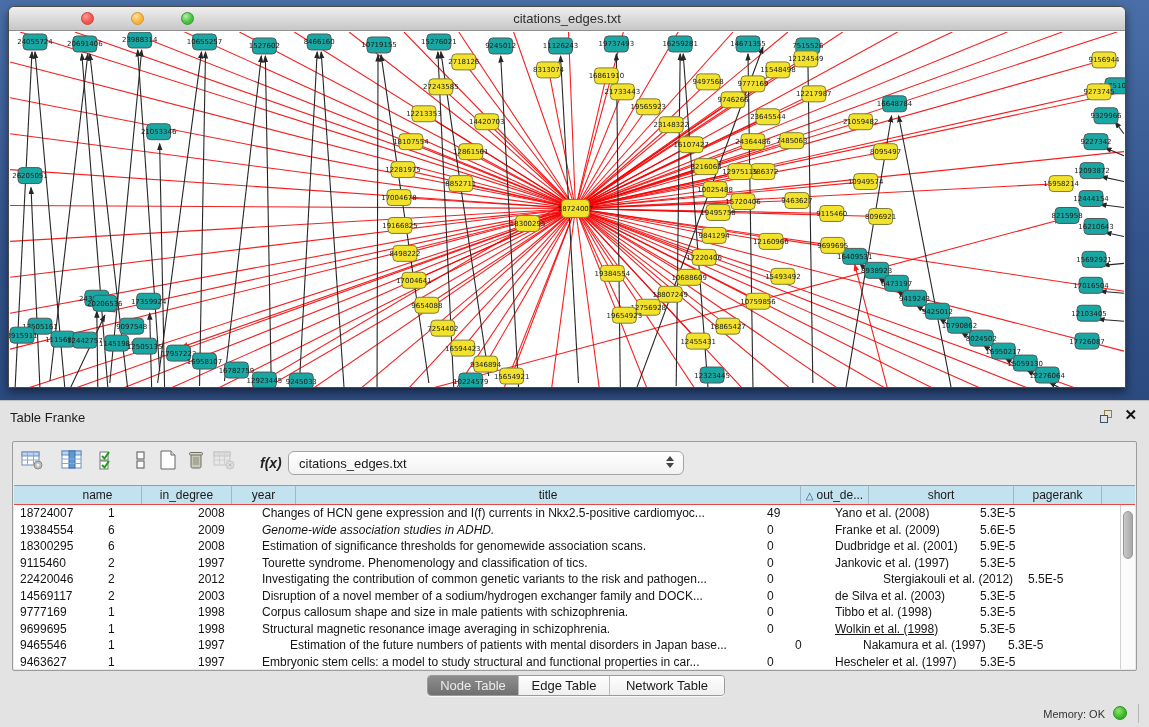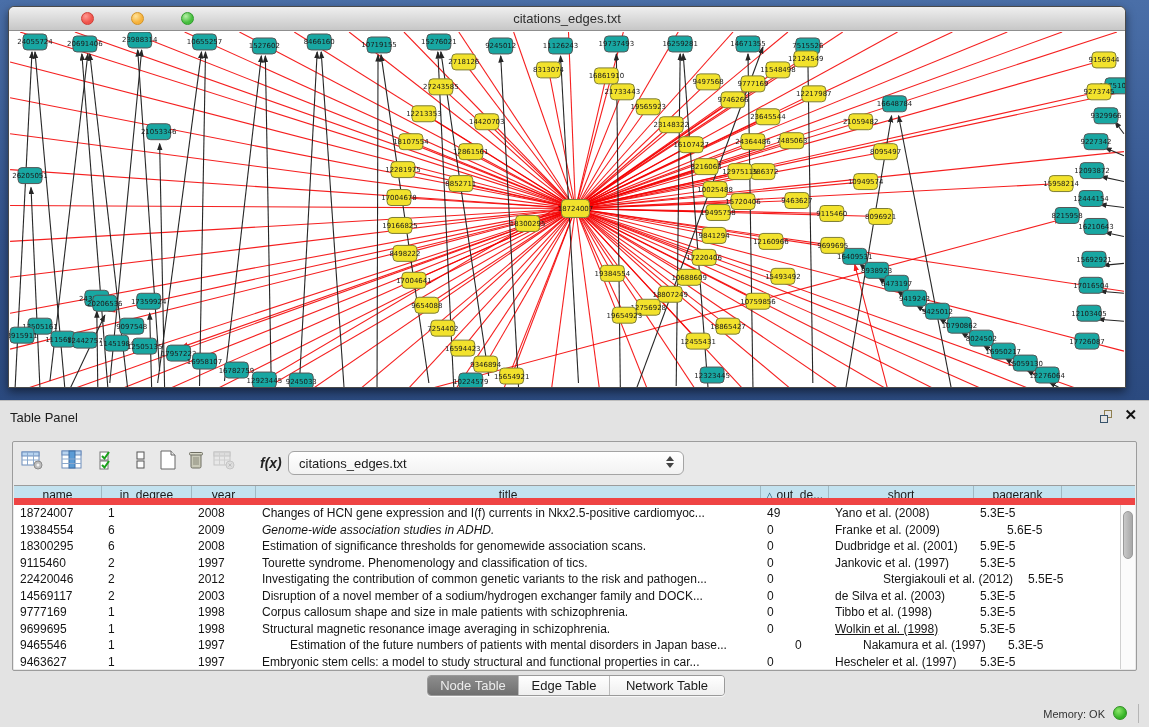--- a/index.html
+++ b/index.html
@@ -46,21 +46,21 @@
            background:linear-gradient(180deg,#ffffff,#f2f2f2);
            border:1px solid #a4a4a4; border-radius:6px; font-size:13px; color:#1a1a1a; }
   .combo .lbl { position:absolute; left:10px; top:4px; }
   .combo .arrows { position:absolute; right:9px; top:4px; display:flex; flex-direction:column; gap:2px; }
   .combo .arrows i { display:block; width:0; height:0; border-left:4px solid transparent; border-right:4px solid transparent; }
   .combo .arrows .up { border-bottom:5px solid #444; }
   .combo .arrows .dn { border-top:5px solid #444; }
 
   .table-wrap { position:absolute; left:1px; right:1px; top:43px; bottom:1px;
                 background:#fff; border-top:1px solid #9c9c9c; overflow:hidden; }
-  .thead { display:flex; height:19px; background:#C3E2EF; border-bottom:7px solid #ef4444; }
+  .thead { display:flex; height:19px; background:#C3E2EF; border-bottom:1px solid #ef4444;padding-left:40px; }
   .th { font-size:12px; color:#1a1a1a; text-align:center; line-height:18px;
         border-right:1px solid #9fb9c4; overflow:hidden; white-space:nowrap; flex:none; }
   .th.fill { border-right:none; flex:1; }
   .sort-tri { color:#245a74; font-size:10px; margin-right:3px; }
   .tr { display:flex; height:16.5px; background:#fff; }
   .td { font-size:12px; color:#141414; line-height:16px; padding-left:6px;
         overflow:hidden; white-space:nowrap; flex:none; }
   .vscroll { position:absolute; right:0; top:19px; bottom:0; width:15px;
              background:#FBFBFB; border-left:1px solid #d0d0d0; }
   .vthumb { position:absolute; left:2px; top:6px; width:10px; height:48px; border-radius:6px;
@@ -749,21 +749,21 @@
             <g class="node">
       <rect x="553" y="168" width="28" height="18" rx="4" fill="#F2E22C" stroke="#7d7d35"></rect>
       <text x="567" y="179.5">18724007</text>
             </g>
           </svg>
       </div>
     </div>
   </div>
 
   <div class="table-panel">
-    <div class="panel-title">Table Panel</div>
+    <div class="panel-title">Table Franke</div>
     <div class="float-icon">
         <span class="sq1"></span>
         <span class="sq2"></span>
       </div>
     <div class="close-x">✕</div>
 
     <div class="panel-box">
       <div class="toolbar">
         <span class="tb-icon" style="left:8px">
           <svg class="mini" viewBox="0 0 22 20">
@@ -856,21 +856,21 @@
               <div class="td" style="width: 145px;">Yano et al. (2008)</div>
               <div class="td" style="width: 88px;">5.3E-5</div>
             </div>
             <div class="tr">
               <div class="td" style="width: 88px;">19384554</div>
               <div class="td" style="width: 90px;">6</div>
               <div class="td" style="width: 64px;">2009</div>
               <div class="td" style="width: 505px; font-style: italic;">Genome-wide association studies in ADHD.</div>
               <div class="td" style="width: 68px;">0</div>
               <div class="td" style="width: 145px;">Franke et al. (2009)</div>
-              <div class="td" style="width: 88px; margin-left: 27px;">5.6E-5</div>
+              <div class="td" style="width: 88px;">5.6E-5</div>
             </div>
             <div class="tr">
               <div class="td" style="width: 88px;">18300295</div>
               <div class="td" style="width: 90px;">6</div>
               <div class="td" style="width: 64px;">2008</div>
               <div class="td" style="width: 505px;">Estimation of significance thresholds for genomewide association scans.</div>
               <div class="td" style="width: 68px;">0</div>
               <div class="td" style="width: 145px;">Dudbridge et al. (2001)</div>
               <div class="td" style="width: 88px;">5.9E-5</div>
             </div>

